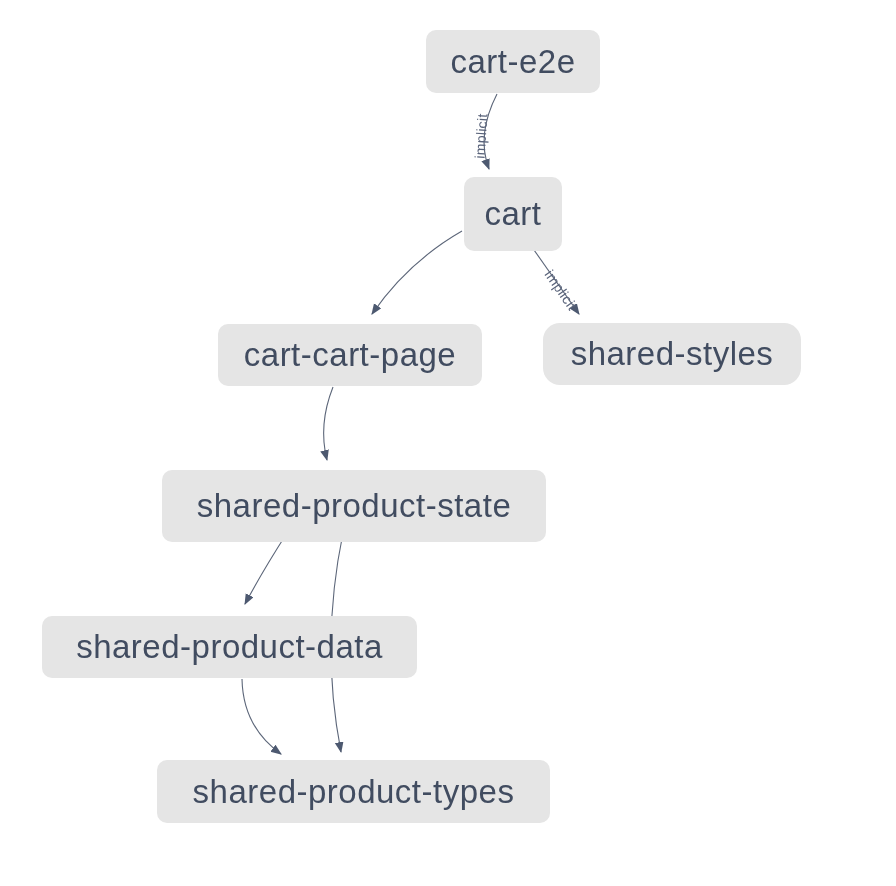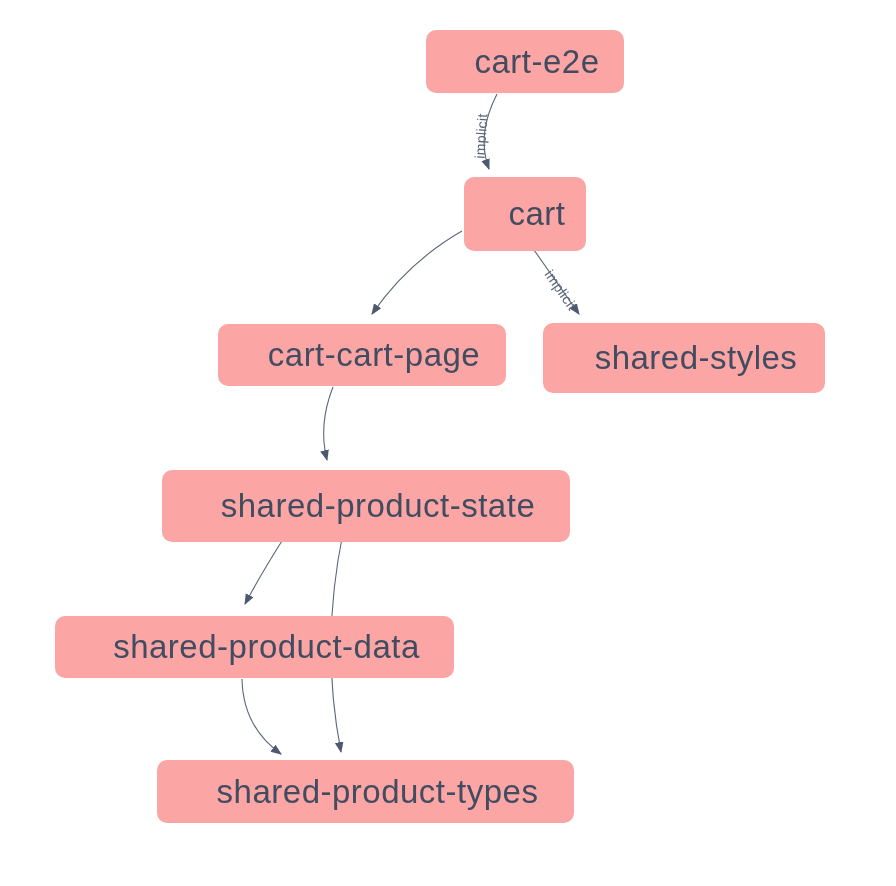--- a/index.html
+++ b/index.html
@@ -26,45 +26,44 @@
   svg.edges path.edge {
     fill: none;
     stroke: #5c6679;
     stroke-width: 1.1;
   }
   .node {
     position: absolute;
     display: flex;
     align-items: center;
     justify-content: center;
-    background: #fca5a5;
+    background: #e5e5e5;
     color: #414c60;
     border-radius: 10px;
     font-size: 33px;
     letter-spacing: 0.5px;
     white-space: nowrap;
     cursor: pointer;
     user-select: none;
-    padding-left: 24px;
   }
   .edge-label {
     position: absolute;
     color: #59637a;
     font-size: 14px;
     letter-spacing: 0.3px;
     white-space: nowrap;
     pointer-events: none;
   }
   
   #n-cart-e2e              { left: 426px; top:  30px; width: 174px; height: 63px; }
   #n-cart                  { left: 464px; top: 177px; width:  98px; height: 74px; }
   #n-cart-cart-page        { left: 218px; top: 324px; width: 264px; height: 62px; }
-  #n-shared-styles         { left: 543px; top: 323px; width: 258px; height: 70px; }
+  #n-shared-styles         { left: 543px; top: 323px; width: 258px; height: 62px; border-radius: 17px; }
   #n-shared-product-state  { left: 162px; top: 470px; width: 384px; height: 72px; }
-  #n-shared-product-data   { left:  55px; top: 616px; width: 375px; height: 62px; }
+  #n-shared-product-data   { left:  42px; top: 616px; width: 375px; height: 62px; }
   #n-shared-product-types  { left: 157px; top: 760px; width: 393px; height: 63px; }
   
   #el-implicit-1 {
     left: 481px; top: 136px;
     transform: translate(-50%, -50%) rotate(-86deg);
   }
   #el-implicit-2 {
     left: 561px; top: 290px;
     transform: translate(-50%, -50%) rotate(55deg);
   }

